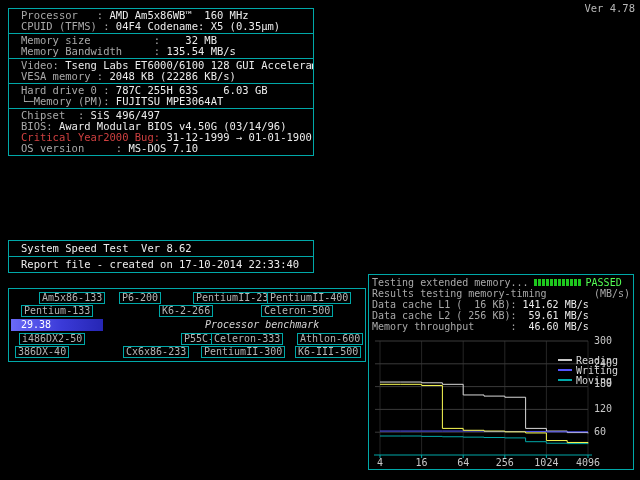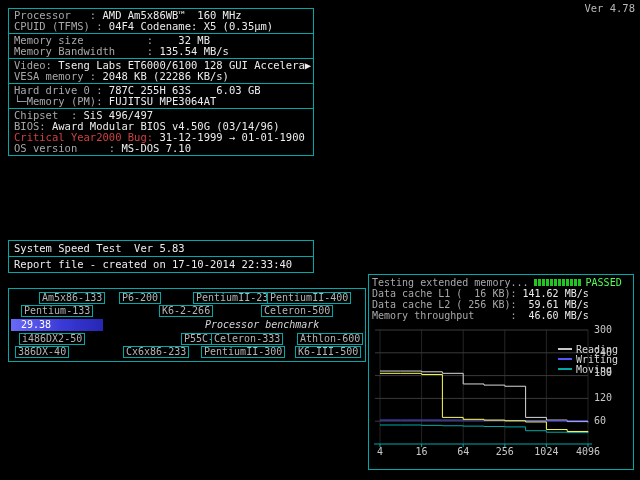--- a/index.html
+++ b/index.html
@@ -8,21 +8,21 @@
     width:640px; height:480px;
     font-family:"DejaVu Sans Mono", monospace;
     color:#a8a8a8;
   }
   .screen { position:relative; width:640px; height:480px; background:#000; overflow:hidden;border-radius:7px; }
 
   .ver-label { position:absolute; top:2px; right:5px; font-size:10.5px; color:#b8b8b8; }
 
   .tbox {
     border:1px solid #00a8a8; background:#000;
-    width:306px; padding:1px 5px; overflow:hidden;
+    width:306px; padding:1px 12px; overflow:hidden;
   }
   .tbox .line { font-size:10.5px; line-height:11px; white-space:pre; }
   .lbl { color:#a8a8a8; }
   .val { color:#ececec; }
   .red { color:#cf4040; }
 
   .info-stack { position:absolute; left:8px; top:8px; }
   .info-stack .tbox + .tbox { margin-top:-1px; }
   .title-stack { position:absolute; left:8px; top:240px; }
   .title-stack .tbox + .tbox { margin-top:-1px; }
@@ -89,21 +89,21 @@
     <div class="tbox">
       <div class="line"><span class="lbl">Chipset  : </span><span class="val">SiS 496/497</span></div>
       <div class="line"><span class="lbl">BIOS: </span><span class="val">Award Modular BIOS v4.50G (03/14/96)</span></div>
       <div class="line"><span class="red">Critical Year2000 Bug: </span><span class="val">31-12-1999 → 01-01-1900</span></div>
       <div class="line"><span class="lbl">OS version     : </span><span class="val">MS-DOS 7.10</span></div>
     </div>
   </div>
 
   <div class="title-stack">
     <div class="tbox">
-      <div class="line"><span class="val">System Speed Test  Ver 5.83</span></div>
+      <div class="line"><span class="val">System Speed Test  Ver 8.62</span></div>
     </div>
     <div class="tbox">
       <div class="line"><span class="val">Report file - created on 17-10-2014 22:33:40</span></div>
     </div>
   </div>
 
   <div class="cpu-box">
     <div id="cpu-area">
       <div class="cpu-bar"><span>29.38</span></div>
       <div class="cpu-caption">Processor benchmark</div>
@@ -121,20 +121,23 @@
         <div class="cpu-ref" style="left: 6px; top: 57px;">386DX-40</div>
         <div class="cpu-ref" style="left: 114px; top: 57px;">Cx6x86-233</div>
         <div class="cpu-ref" style="left: 192px; top: 57px;">PentiumII-300</div>
         <div class="cpu-ref" style="left: 286px; top: 57px;">K6-III-500</div>
       </div>
   </div>
 
   <div class="right-panel">
     <div class="rp-line">
       <span class="lbl">Testing extended memory...</span><span class="pbar" id="pbar"><span class="seg"></span><span class="seg"></span><span class="seg"></span><span class="seg"></span><span class="seg"></span><span class="seg"></span><span class="seg"></span><span class="seg"></span><span class="seg"></span><span class="seg"></span><span class="seg"></span><span class="seg"></span></span><span class="passed">PASSED</span>
+    </div>
+    <div class="rp-line spread">
+      <span class="lbl">Results testing memory-timing</span><span class="lbl">(MB/s)</span>
     </div>
     <div class="rp-line">
       <span class="lbl">Data cache L1 (  16 KB): </span><span class="val">141.62 MB/s</span>
     </div>
     <div class="rp-line">
       <span class="lbl">Data cache L2 ( 256 KB): </span><span class="val"> 59.61 MB/s</span>
     </div>
     <div class="rp-line">
       <span class="lbl">Memory throughput      : </span><span class="val"> 46.60 MB/s</span>
     </div>

